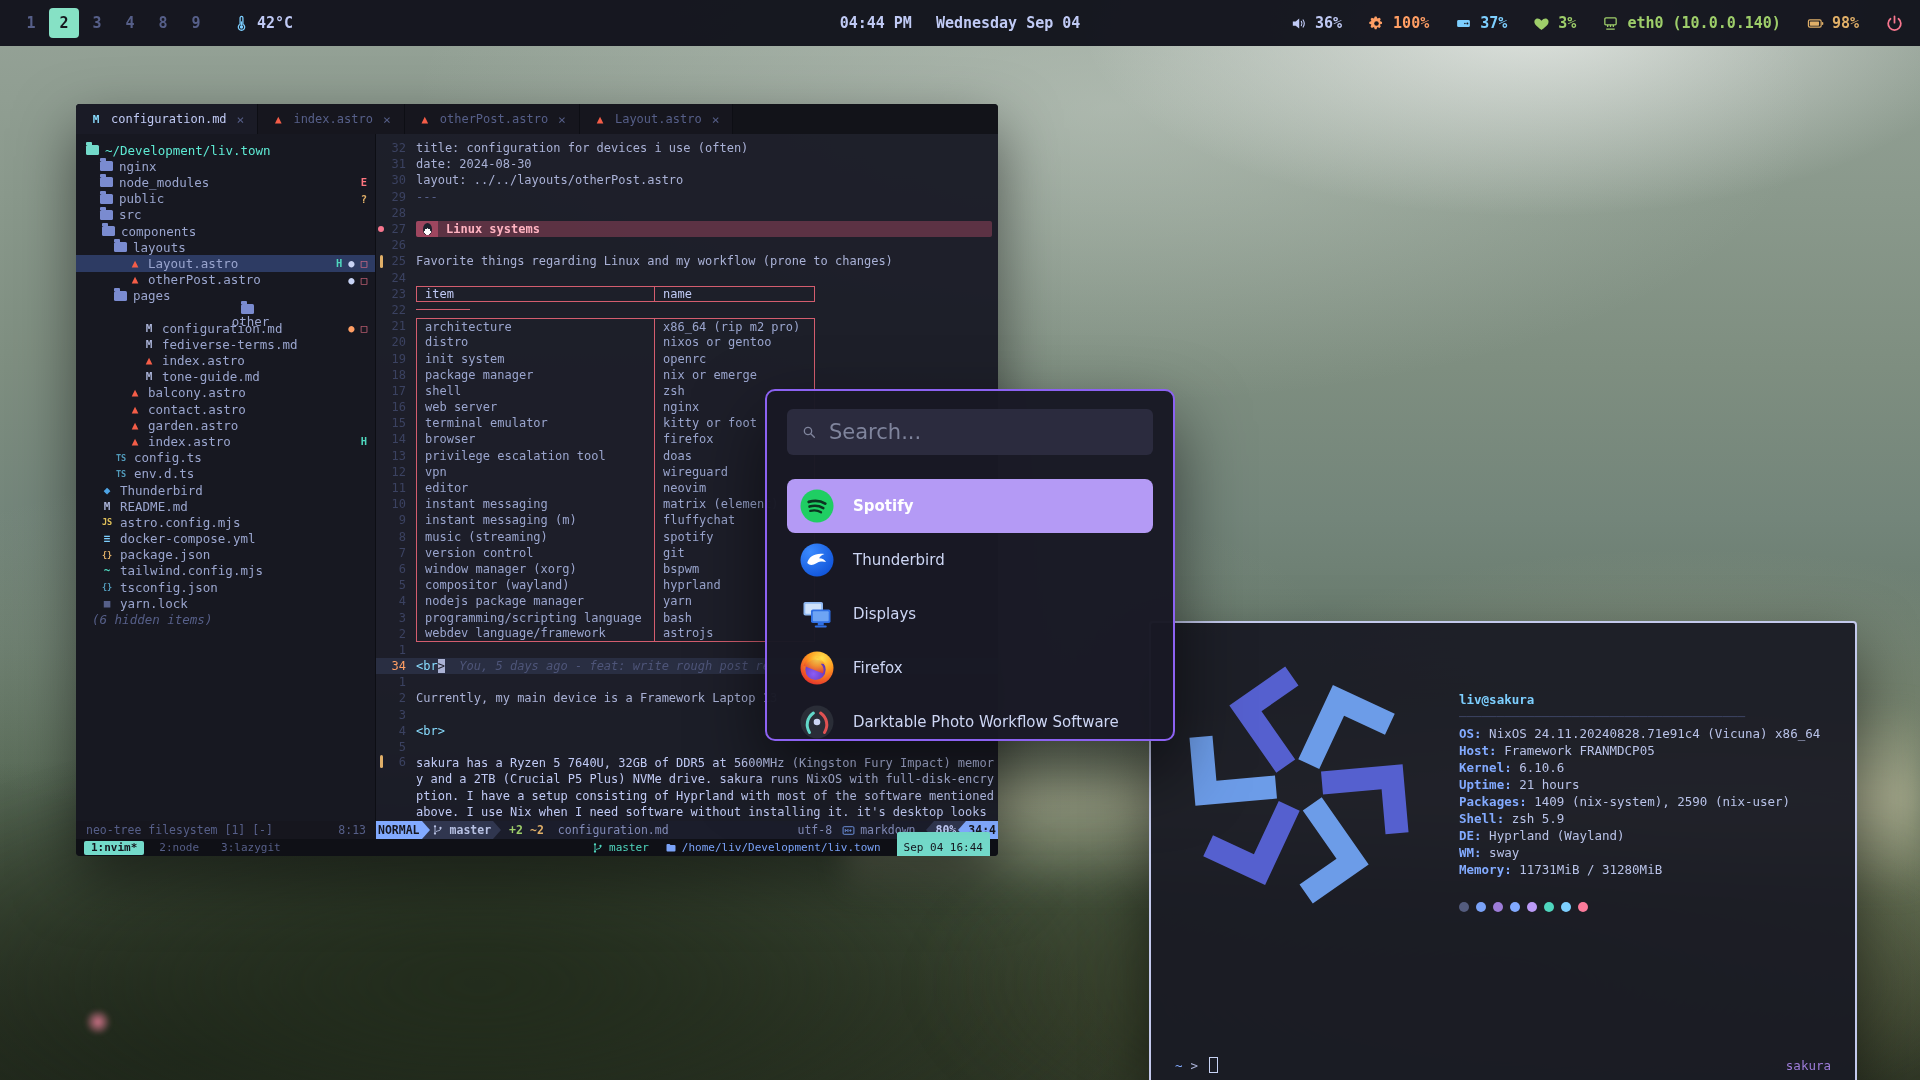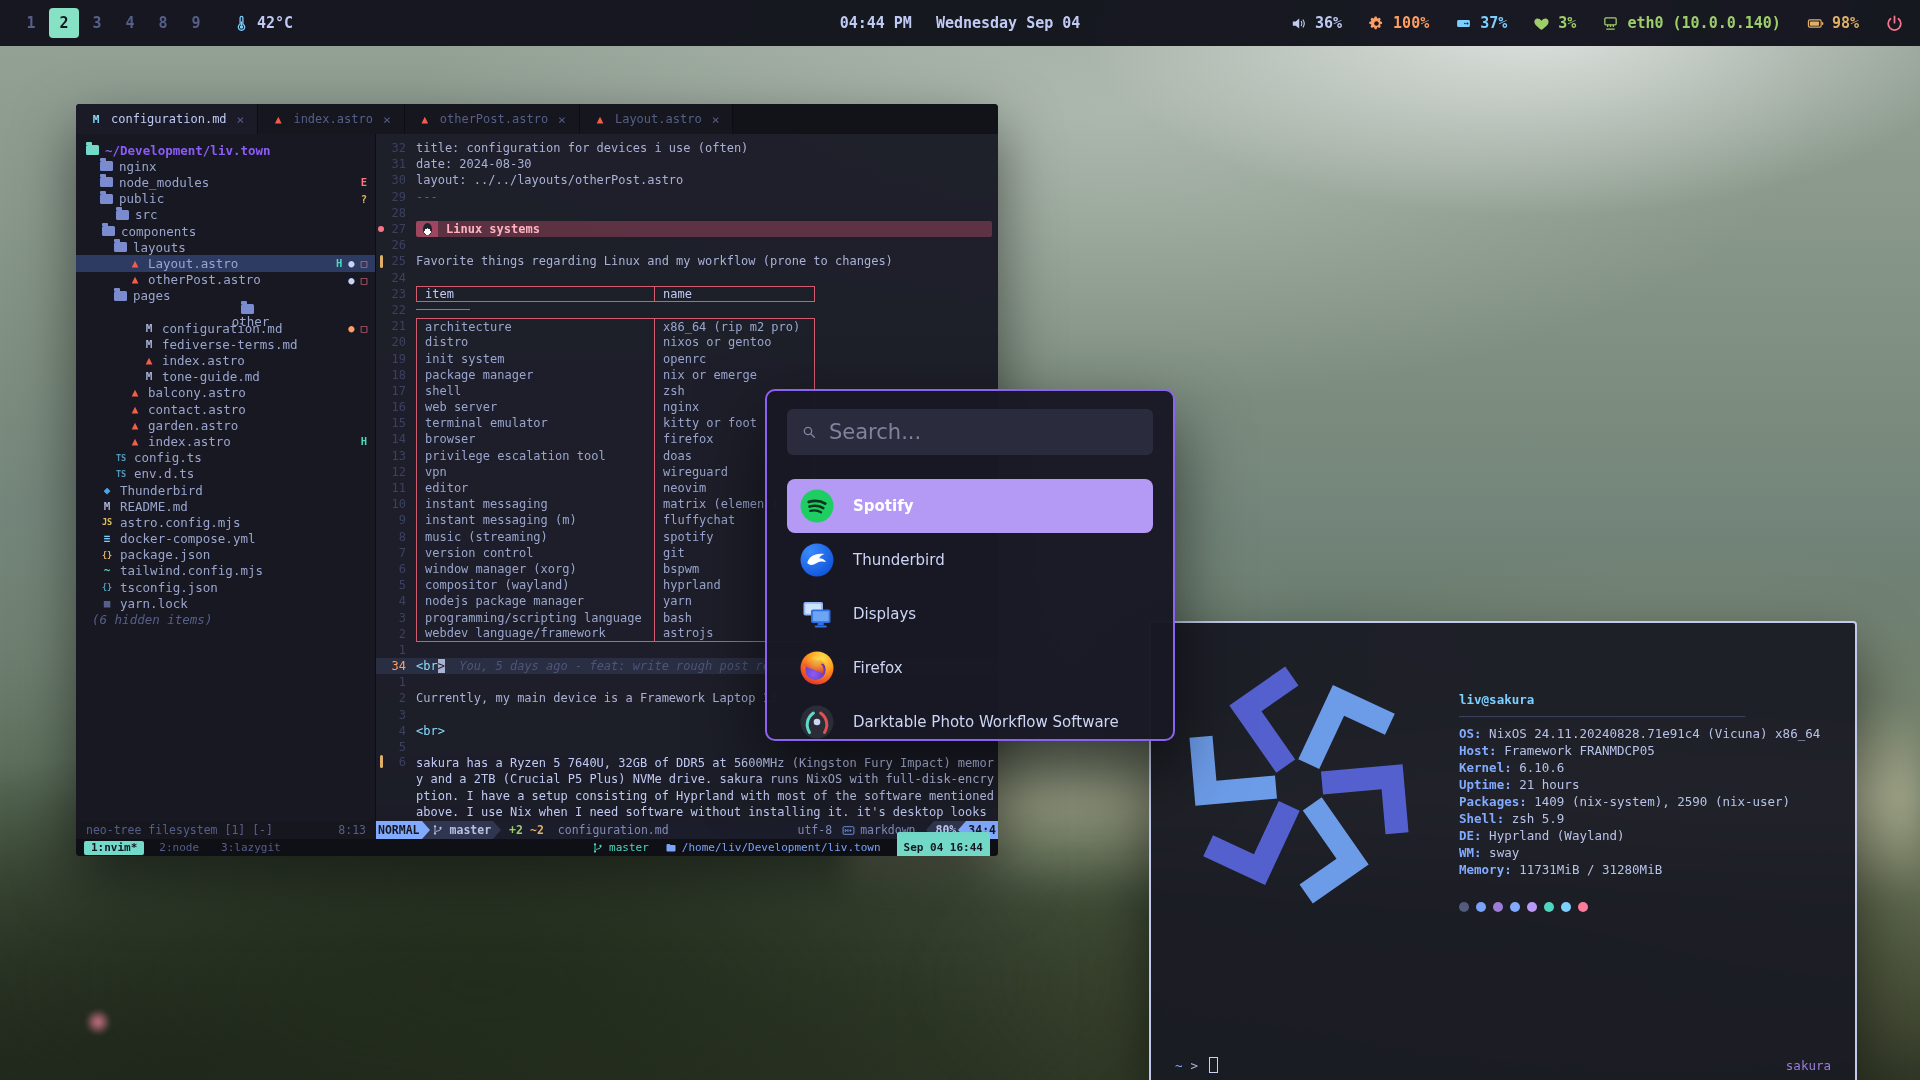--- a/index.html
+++ b/index.html
@@ -43,21 +43,21 @@
   .tab.active{background:#1a1b26;color:#c0caf5}
   .tab .close{color:#565f89;font-size:13px;margin-left:2px}
   .fgl{display:inline-block;min-width:14px;text-align:center;font-weight:bold;font-size:11px}
   .main{flex:1;display:flex;min-height:0}
 
   
   .neotree{width:300px;flex:none;background:#171821;border-right:1px solid #0d0e14;padding-top:8px;font-size:12.5px;color:#a9b1d6;overflow:hidden}
   .trow{height:16.2px;display:flex;align-items:center;padding-right:8px;white-space:nowrap;cursor:pointer}
   .trow.selected{background:#2d3b63}
   .trow .lbl{margin-left:6px;color:#9aa5ce}
-  .trow.rootrow .lbl{color:#8b5cf6;font-weight:bold}
+  .trow.rootrow .lbl{color:#5eead4;font-weight:normal}
   .trow.note .lbl{color:#565f89;font-style:italic}
   .badges{margin-left:auto;display:flex;gap:6px;font-size:10.5px;font-weight:bold}
   .icf{position:relative;width:13px;height:10px;background:#7a8bd0;border-radius:1.5px;flex:none}
   .icf::before{content:"";position:absolute;top:-3px;left:0;width:6px;height:3px;background:inherit;border-radius:1px 1px 0 0}
   .icf.rootf{background:#73daca}
 
   
   .bufwrap{flex:1;padding-top:6px;overflow:hidden;min-width:0}
   .bufline{height:16.2px;display:flex;align-items:center;font-size:12px;color:#a9b1d6;white-space:pre;cursor:text}
   .bufline .sign{width:10px;flex:none;display:flex;align-items:center;justify-content:center}
@@ -110,21 +110,21 @@
   .seg.git .svgic{width:12px;height:12px;color:#b7c1e3}
 
   
   .tmuxbar{height:17px;background:#0f1016;display:flex;align-items:center;font-size:11px;padding:0 8px;gap:10px;flex:none}
   .tsess{padding:0 7px;height:14px;display:flex;align-items:center;border-radius:2px;color:#565f89;cursor:pointer}
   .tsess.active{background:#73daca;color:#15161e;font-weight:bold}
   .tmux-right{margin-left:auto;display:flex;align-items:center;gap:16px}
   .tmux-branch{color:#4fd6be;display:flex;gap:5px;align-items:center}
   .tmux-branch .svgic,.tmux-path .svgic{width:12px;height:12px}
   .tmux-path{color:#7aa2f7;display:flex;gap:5px;align-items:center}
-  .tmux-date{background:#73daca;color:#15161e;padding:0 7px;height:31px;display:flex;align-items:center;border-radius:2px;font-weight:bold}
+  .tmux-date{background:#73daca;color:#15161e;padding:0 7px;height:31px;display:flex;align-items:center;border-radius:2px;font-weight:normal}
 
   
   .launcher{position:absolute;left:765px;top:389px;width:410px;height:352px;background:rgba(24,24,37,.98);border:2px solid #8c62f2;border-radius:10px;z-index:30;padding:18px 20px;overflow:hidden;box-shadow:0 30px 70px rgba(0,0,0,.55);font-family:"DejaVu Sans","Liberation Sans",sans-serif}
   .searchbox{height:46px;background:#2b2b3e;border-radius:6px;display:flex;align-items:center;padding:0 14px;gap:12px;color:#7f849c}
   .searchbox .svgic{color:#7f849c;width:16px;height:16px}
   .searchbox input{flex:1;background:transparent;border:none;outline:none;color:#cdd6f4;font-size:21px;font-family:inherit}
   .searchbox input::placeholder{color:#7f849c}
   .applist{margin-top:24px}
   .appitem{height:54px;display:flex;align-items:center;gap:18px;padding:0 12px;border-radius:8px;color:#cdd6f4;font-size:15px;cursor:pointer}
   .appitem.selected{background:#b49af5;color:#ffffff;font-weight:bold}
@@ -286,21 +286,21 @@
             <span style="color: rgb(255, 117, 127);">E</span>
           </span>
         </div>
         <div class="trow" style="padding-left: 24px;">
           <span class="icf"></span>
           <span class="lbl">public</span>
           <span class="badges">
             <span style="color: rgb(224, 175, 104);">?</span>
           </span>
         </div>
-        <div class="trow" style="padding-left: 40px;">
+        <div class="trow" style="padding-left: 24px;">
           <span class="icf"></span>
           <span class="lbl">src</span>
         </div>
         <div class="trow" style="padding-left: 26px;">
           <span class="icf"></span>
           <span class="lbl">components</span>
         </div>
         <div class="trow" style="padding-left: 38px;">
           <span class="icf"></span>
           <span class="lbl">layouts</span>

